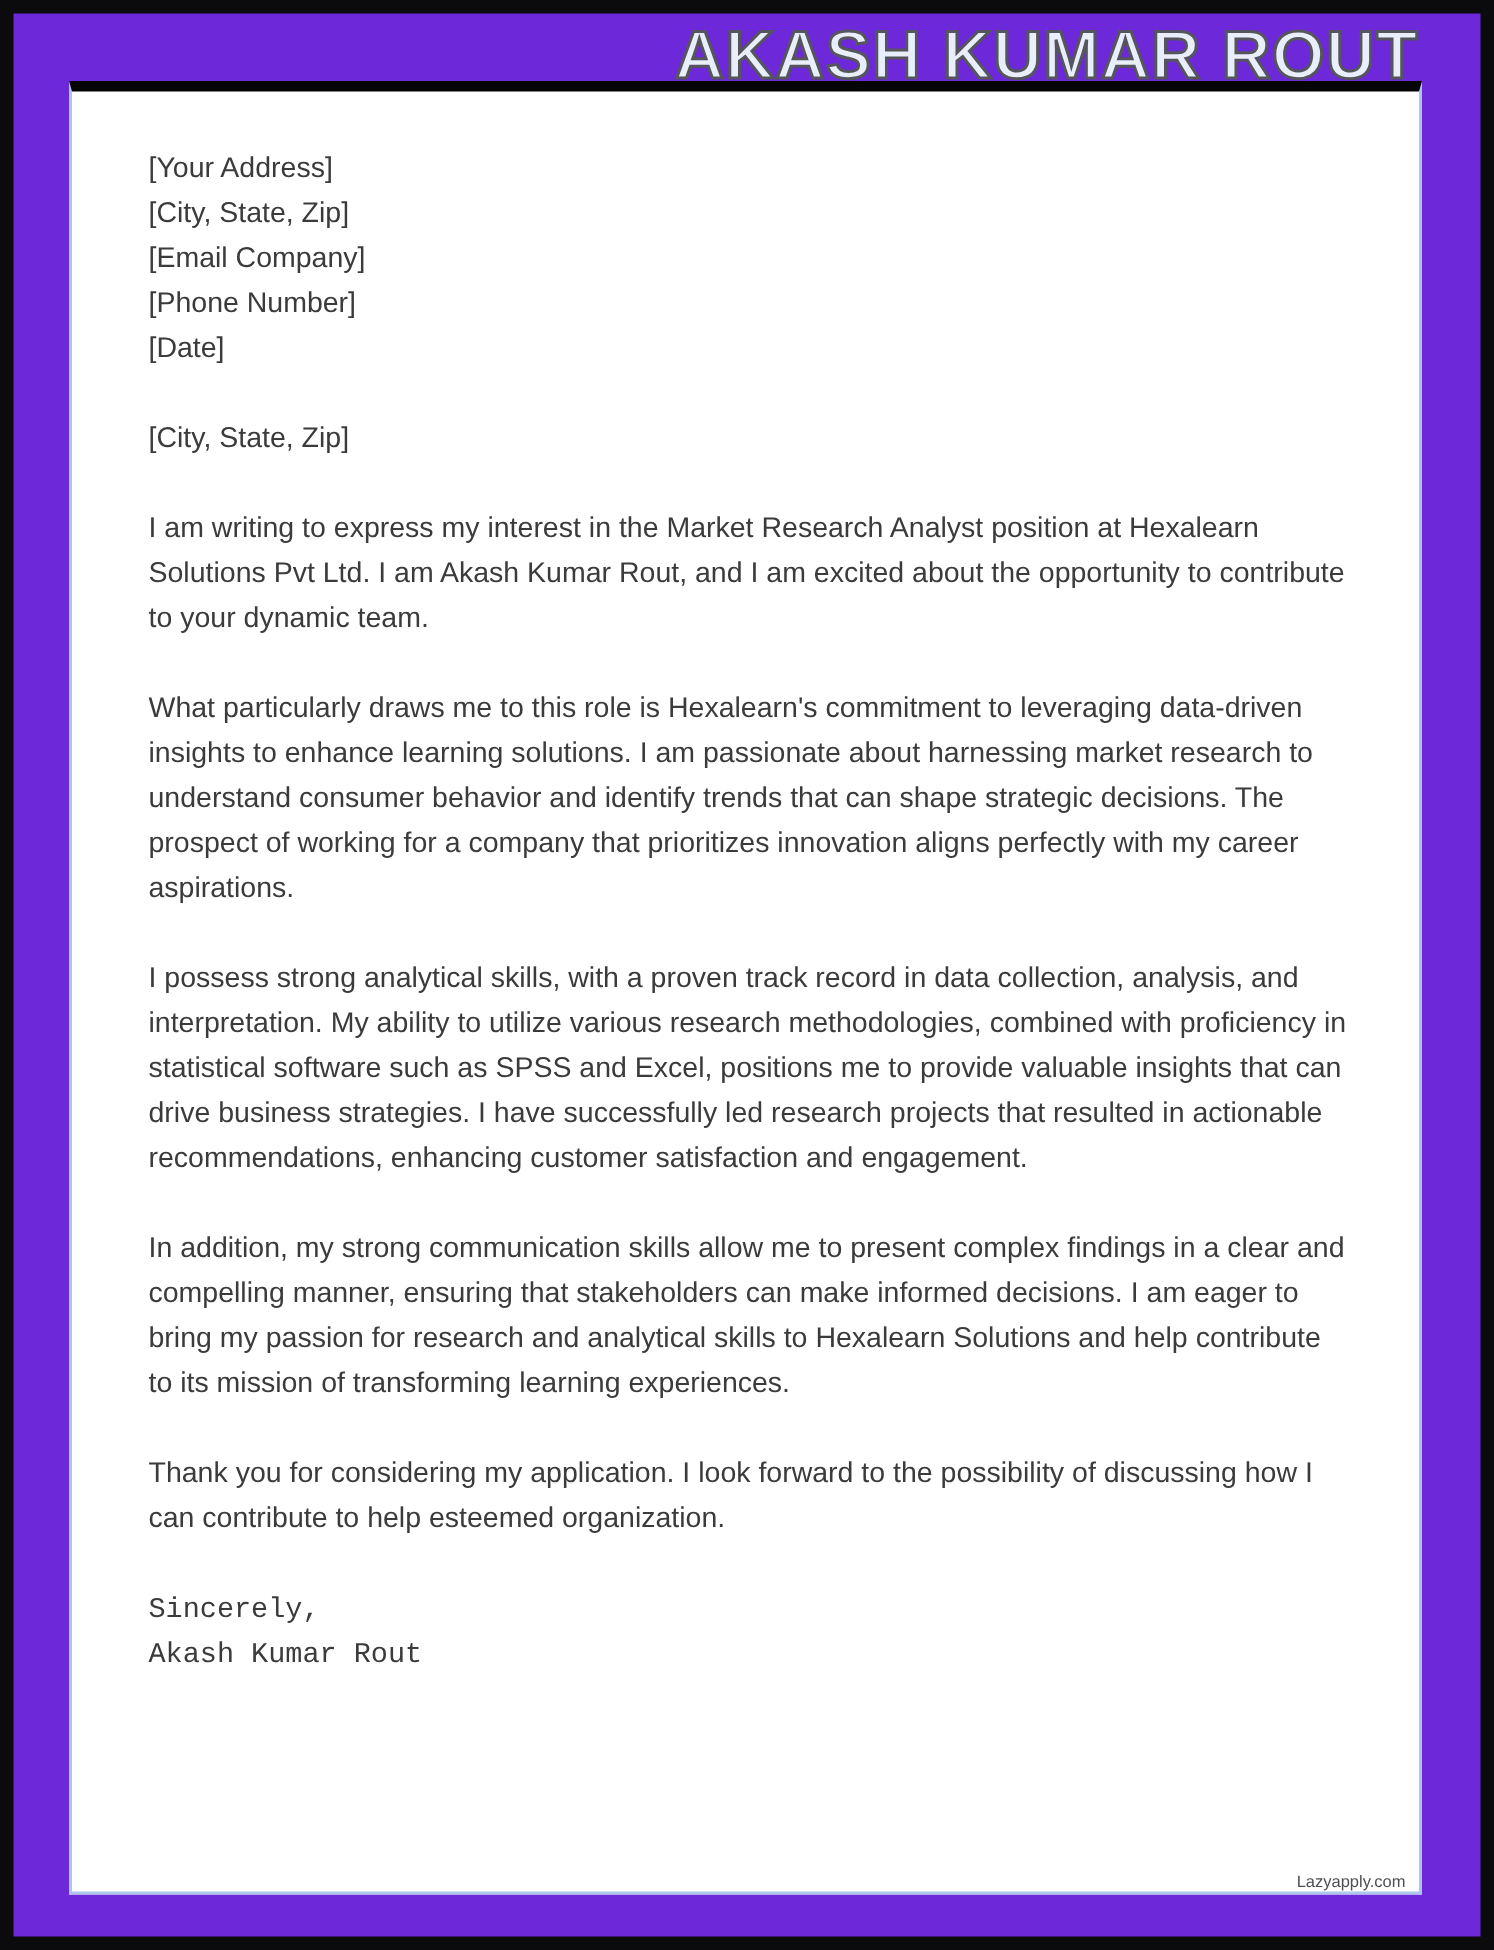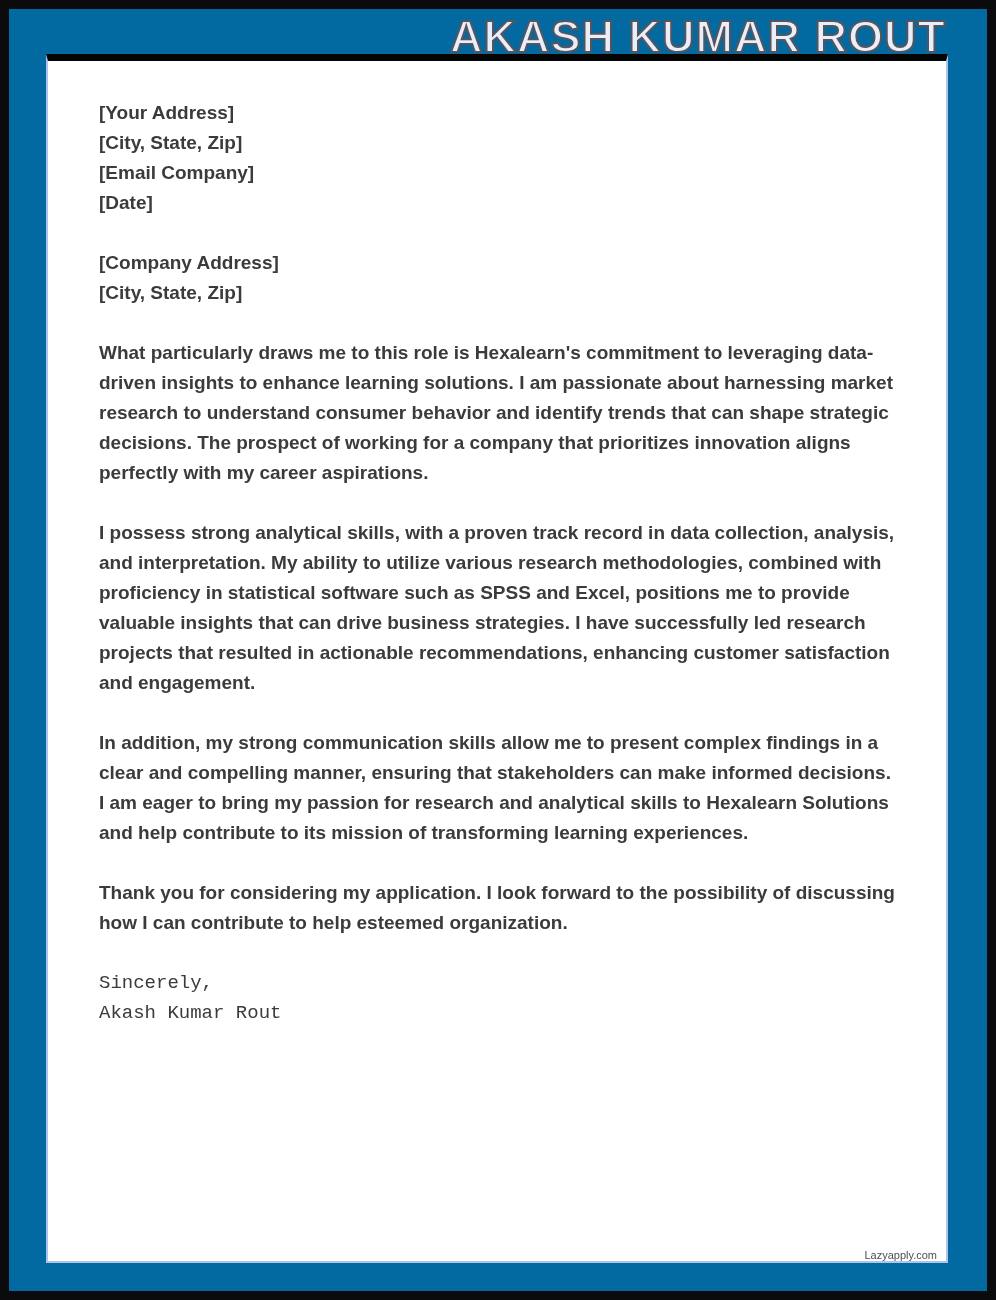--- a/index.html
+++ b/index.html
@@ -6,21 +6,21 @@
     margin: 0;
     padding: 0;
     background: #0b0b0d;
   }
   .frame {
     position: relative;
     width: 996px;
     height: 1300px;
     box-sizing: border-box;
     border: 9px solid #0b0b0d;
-    background: #0369a1;
+    background: #6d28d9;
     overflow: hidden;
     font-family: "Liberation Sans", sans-serif;
   }
   .header-name {
     position: absolute;
     top: 2px;
     right: 41px;
     font-size: 45px;
     line-height: 52px;
     font-weight: 700;
@@ -44,21 +44,20 @@
     border-bottom: 2px solid #adc4ee;
   }
   .content {
     padding: 37px 48px 0 51px;
     font-size: 19px;
     line-height: 30px;
     color: #3b3b3b;
   }
   .block {
     margin: 0 0 30px 0;
-    font-weight: bold;
   }
   .closing-block {
     margin: 0;
     font-family: Liberation Mono, monospace;
   }
   .watermark {
     position: absolute;
     right: 9px;
     top: 1186px;
     font-size: 11px;
@@ -74,30 +73,31 @@
   <div class="header-name">AKASH KUMAR ROUT</div>
 
   <div class="page">
 
     <div class="content">
 
       <div class="block">
           <div>[Your Address]</div>
           <div>[City, State, Zip]</div>
           <div>[Email Company]</div>
+          <div>[Phone Number]</div>
           <div>[Date]</div>
         </div>
 
       <div class="block">
-          <div>[Company Address]</div>
           <div>[City, State, Zip]</div>
         </div>
 
 
       <div>
+          <div class="block">I am writing to express my interest in the Market Research Analyst position at Hexalearn Solutions Pvt Ltd. I am Akash Kumar Rout, and I am excited about the opportunity to contribute to your dynamic team.</div>
           <div class="block">What particularly draws me to this role is Hexalearn's commitment to leveraging data-driven insights to enhance learning solutions. I am passionate about harnessing market research to understand consumer behavior and identify trends that can shape strategic decisions. The prospect of working for a company that prioritizes innovation aligns perfectly with my career aspirations.</div>
           <div class="block">I possess strong analytical skills, with a proven track record in data collection, analysis, and interpretation. My ability to utilize various research methodologies, combined with proficiency in statistical software such as SPSS and Excel, positions me to provide valuable insights that can drive business strategies. I have successfully led research projects that resulted in actionable recommendations, enhancing customer satisfaction and engagement.</div>
           <div class="block">In addition, my strong communication skills allow me to present complex findings in a clear and compelling manner, ensuring that stakeholders can make informed decisions. I am eager to bring my passion for research and analytical skills to Hexalearn Solutions and help contribute to its mission of transforming learning experiences.</div>
           <div class="block">Thank you for considering my application. I look forward to the possibility of discussing how I can contribute to help esteemed organization.</div>
         </div>
 
       <div class="closing-block">
         <div>Sincerely,</div>
         <div>Akash Kumar Rout</div>
       </div>

